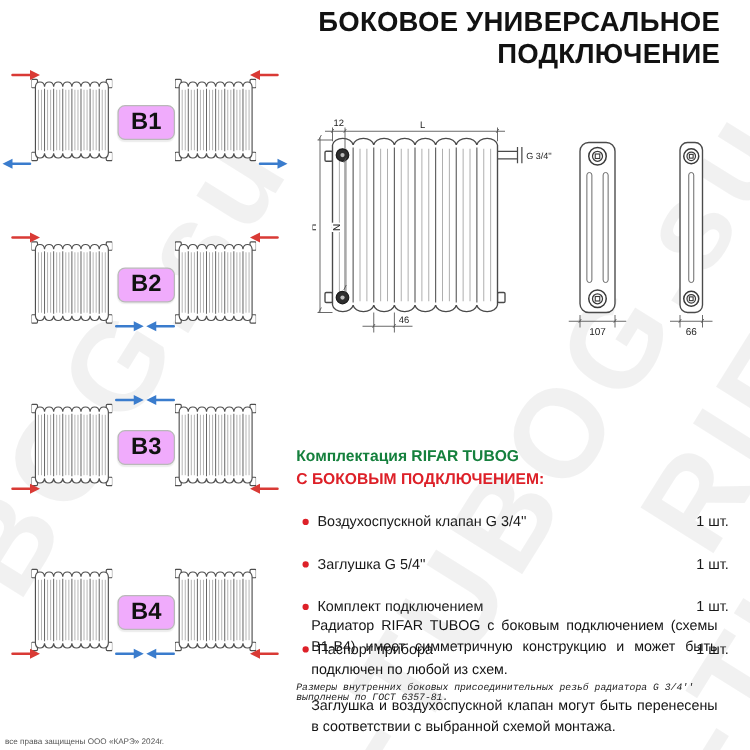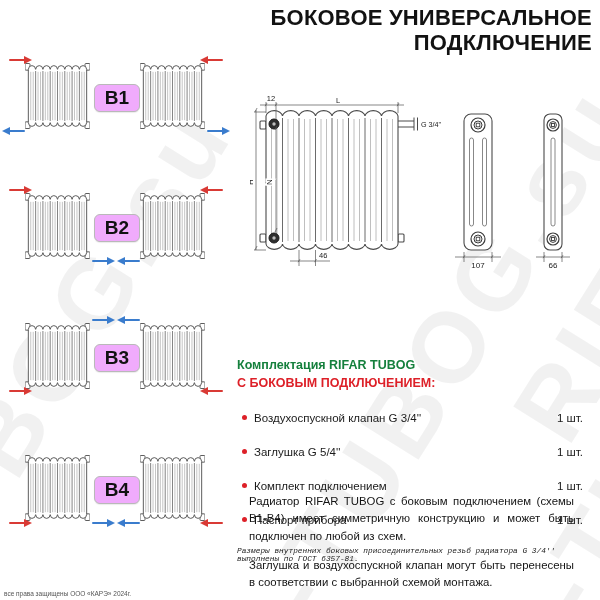--- a/index.html
+++ b/index.html
@@ -8,21 +8,21 @@
     overflow:hidden;font-family:"Liberation Sans",sans-serif;color:#1a1a1a;
   }
   
   .wm{
     position:absolute;font-weight:800;font-size:100px;letter-spacing:7px;
     color:rgba(0,0,0,0.055);white-space:nowrap;transform:rotate(-58deg);
     transform-origin:0 0;pointer-events:none;z-index:0;
   }
   
   .title{
-    position:absolute;top:6px;right:8px;text-align:right;z-index:2;
+    position:absolute;top:6px;right:24px;text-align:right;z-index:2;
     font-weight:800;font-size:22px;line-height:1.12;color:#121212;letter-spacing:.2px;
   }
   
   .scheme{position:absolute;left:8px;width:232px;height:98px;z-index:2;}
   .s1{top:46px}.s2{top:176px}.s3{top:306px}.s4{top:438px}
   .rad{position:absolute;top:2px;width:65px;height:96px;}
   .rad.l{left:17px}.rad.r{left:132px}
   .schemelabel{
     position:absolute;left:86px;top:38px;width:44px;height:26px;background:#f0abfc;
     border:1.5px solid #b9b9b9;border-radius:6px;display:flex;align-items:center;

